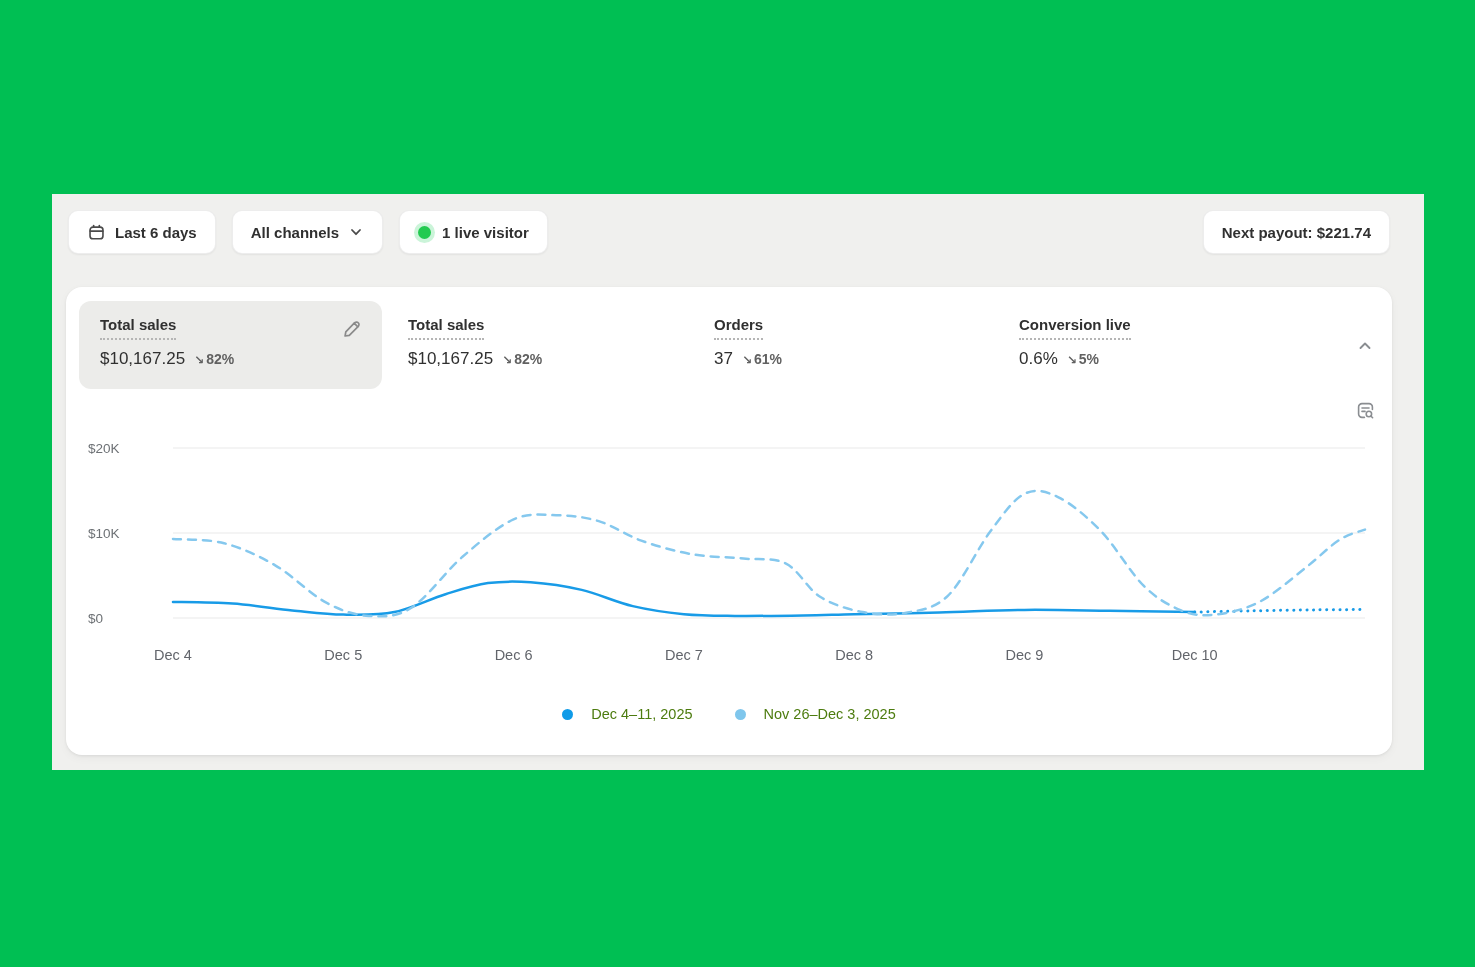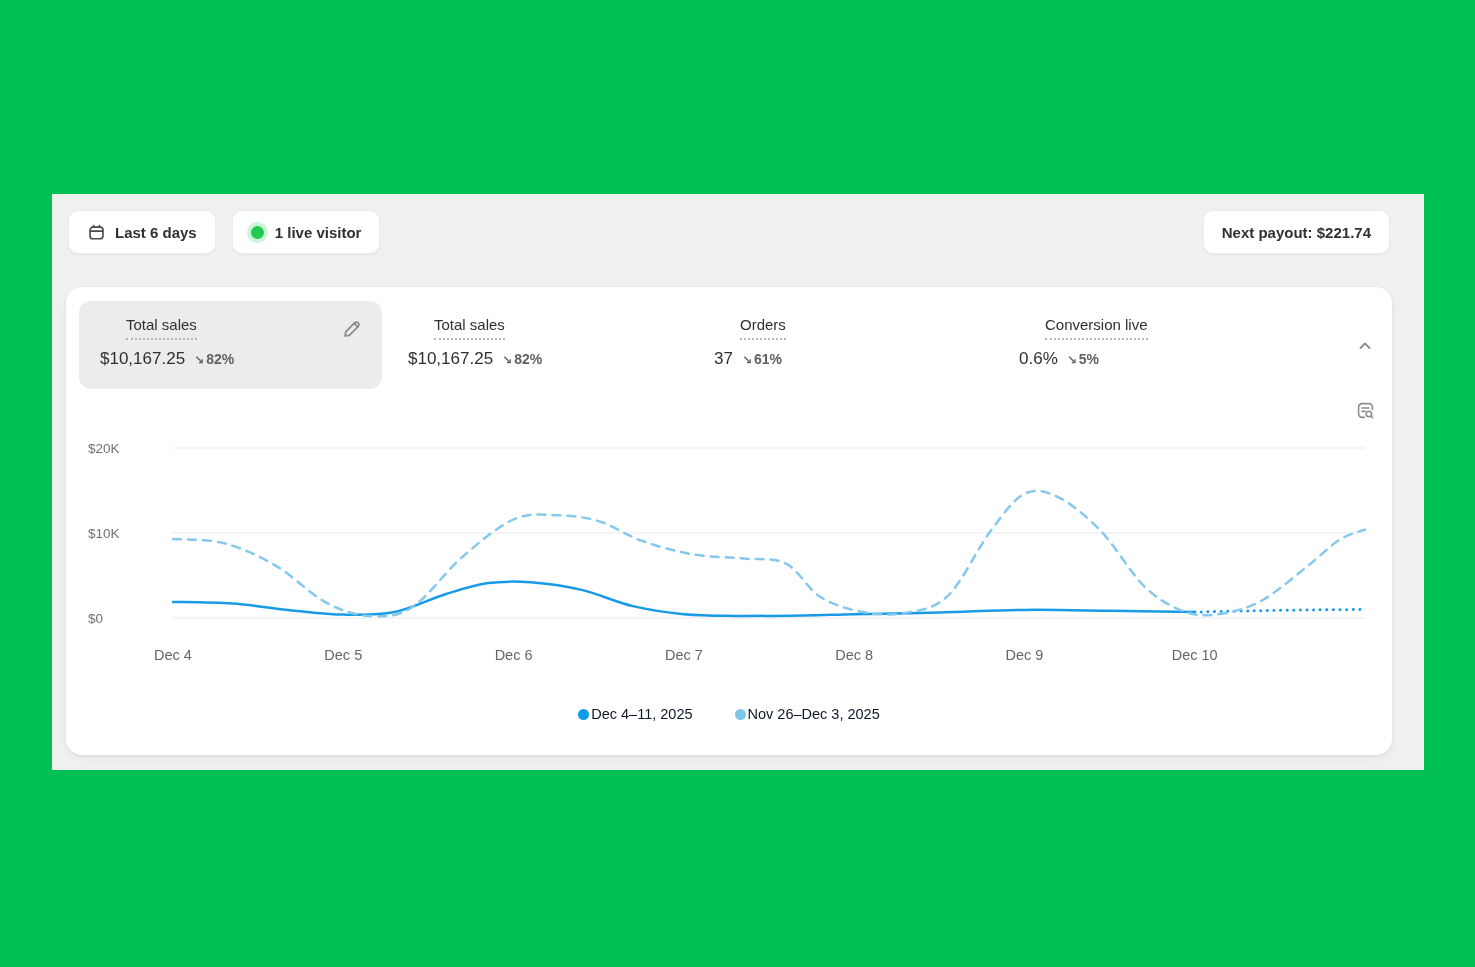--- a/index.html
+++ b/index.html
@@ -19,22 +19,22 @@
 
   
   .card { position:absolute; left:14px; top:93px; width:1326px; height:468px; background:#ffffff;
           border-radius:16px; box-shadow:0 1px 3px rgba(0,0,0,.07), 0 3px 10px rgba(0,0,0,.04); }
 
   
   .metric-tile { position:absolute; left:13px; top:14px; width:303px; height:88px; background:#ececea;
                  border-radius:12px; padding:15px 18px 0 21px; cursor:pointer; }
   .metric-col  { position:absolute; top:29px; cursor:pointer; }
   .metric-col.c2 { left:342px; } .metric-col.c3 { left:648px; } .metric-col.c4 { left:953px; }
-  .metric-label { display:inline-block; font-size:15px; font-weight:400; color:#303030;
-                  border-bottom:2px dotted #b5b5b5; padding-bottom:5px;margin-left:26px; }
+  .metric-label { display:inline-block; font-size:15px; font-weight:700; color:#303030;
+                  border-bottom:2px dotted #b5b5b5; padding-bottom:5px; }
   .metric-value-row { margin-top:9px; display:flex; align-items:baseline; gap:9px; }
   .metric-value { font-size:17px; font-weight:400; color:#303030; }
   .metric-delta { font-size:14px; font-weight:600; color:#616161; display:inline-flex; align-items:baseline; gap:2px; }
   .delta-arrow { font-size:12px; color:#616161; }
   .pencil-btn { position:absolute; right:16px; top:14px; width:28px; height:28px; display:flex;
                 align-items:center; justify-content:center; background:none; border:none; cursor:pointer; }
 
   .icon-btn { position:absolute; width:30px; height:30px; display:flex; align-items:center; justify-content:center;
               background:none; border:none; cursor:pointer; }
   .collapse-btn { right:12px; top:44px; }
@@ -42,41 +42,49 @@
 
   
   .chart-svg { position:absolute; inset:0; width:1326px; height:468px; pointer-events:none; }
   .gridline { stroke:#e9e9e9; stroke-width:1; }
   .ytick { font-family:"Liberation Sans",sans-serif; font-size:13.5px; fill:#6d7175; }
   .xtick { font-family:"Liberation Sans",sans-serif; font-size:14.5px; fill:#62656b; text-anchor:middle; }
 
   
   .legend { position:absolute; left:0; top:419px; width:100%; display:flex; justify-content:center;
             align-items:center; gap:42px; }
-  .legend-item { display:flex; align-items:center; gap:2px; font-size:14.5px; color:#0f172a; }
+  .legend-item { display:flex; align-items:center; gap:18px; font-size:14.5px; color:#4d7c0f; }
   .legend-dot { width:11px; height:11px; border-radius:50%; }
 </style>
 </head>
 <body>
 
 <div class="panel">
 
   <div class="toolbar">
     <button class="pill">
       <span style="display:flex">
         <svg width="19" height="19" viewBox="0 0 20 20" fill="none" stroke="#4a4a4a" stroke-width="1.7" stroke-linecap="round">
           <rect x="3.2" y="4.4" width="13.6" height="12.2" rx="3"></rect>
           <line x1="3.4" y1="8.6" x2="16.6" y2="8.6"></line>
           <line x1="7" y1="2.6" x2="7" y2="4.4"></line>
           <line x1="13" y1="2.6" x2="13" y2="4.4"></line>
         </svg>
       </span>
       <span>Last 6 days</span>
     </button>
 
+    <button class="pill">
+      <span>All channels</span>
+      <span style="display:flex">
+        <svg width="16" height="16" viewBox="0 0 16 16" fill="none" stroke="#4a4a4a" stroke-width="1.8" stroke-linecap="round" stroke-linejoin="round">
+          <polyline points="4,6 8,10.2 12,6"></polyline>
+        </svg>
+      </span>
+    </button>
 
     <button class="pill">
       <span class="live-dot"></span>
       <span>1 live visitor</span>
     </button>
 
     <span class="spacer"></span>
 
     <button class="pill">
       <span>Next payout: $221.74</span>

